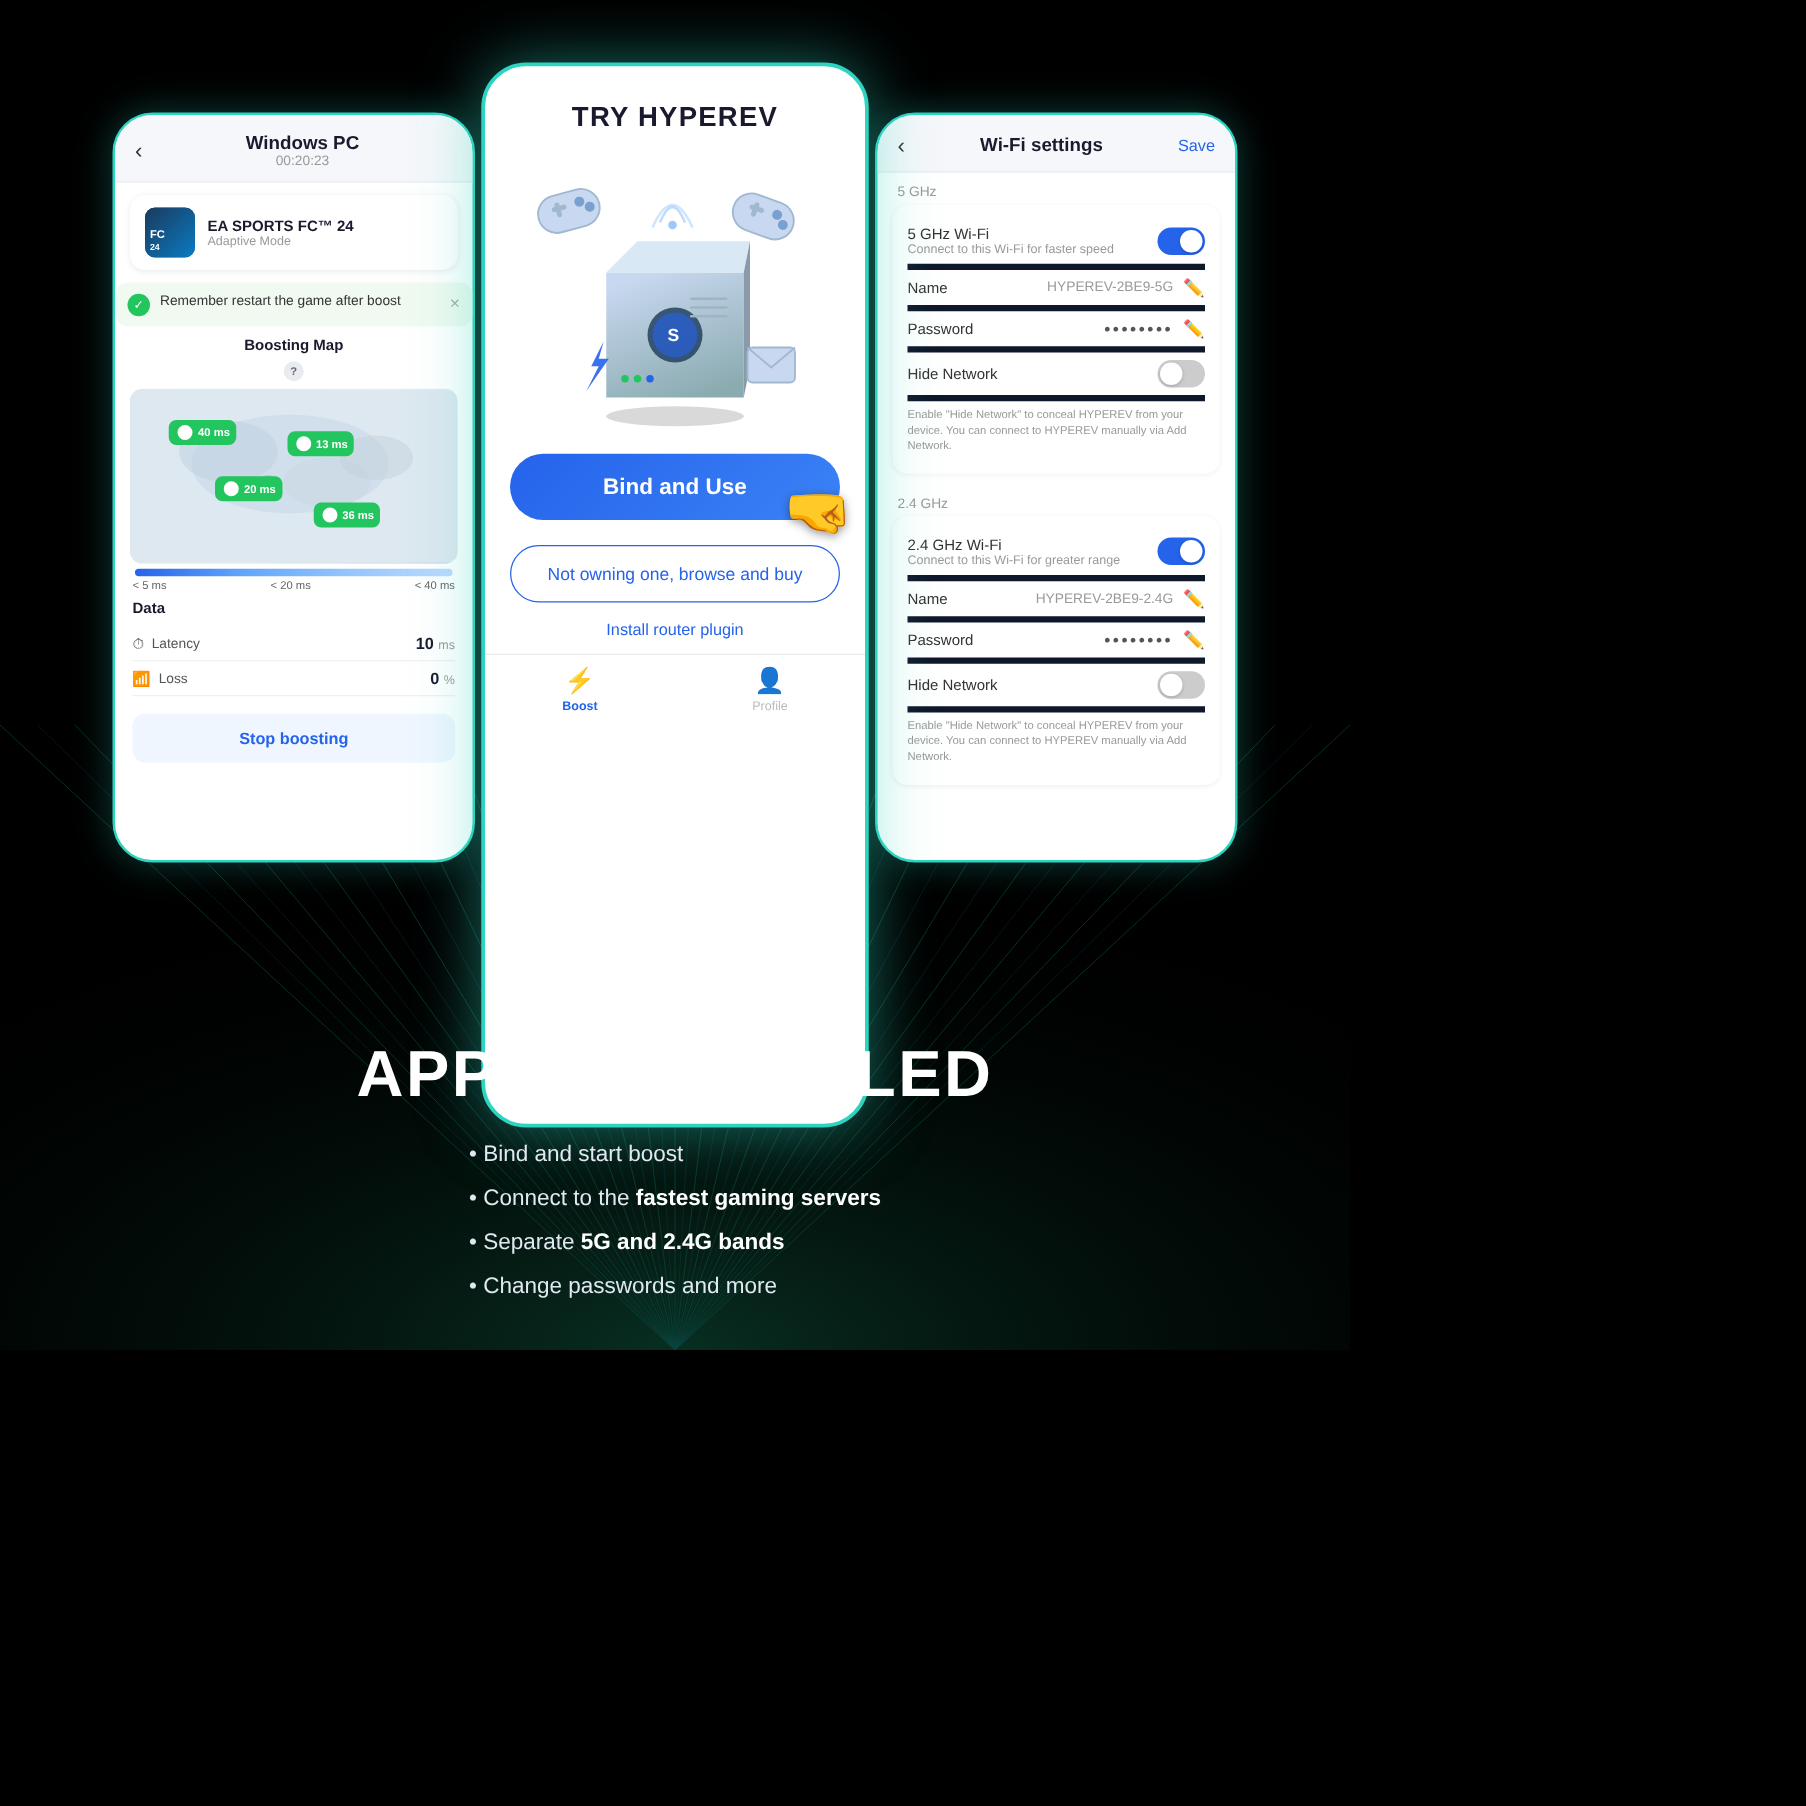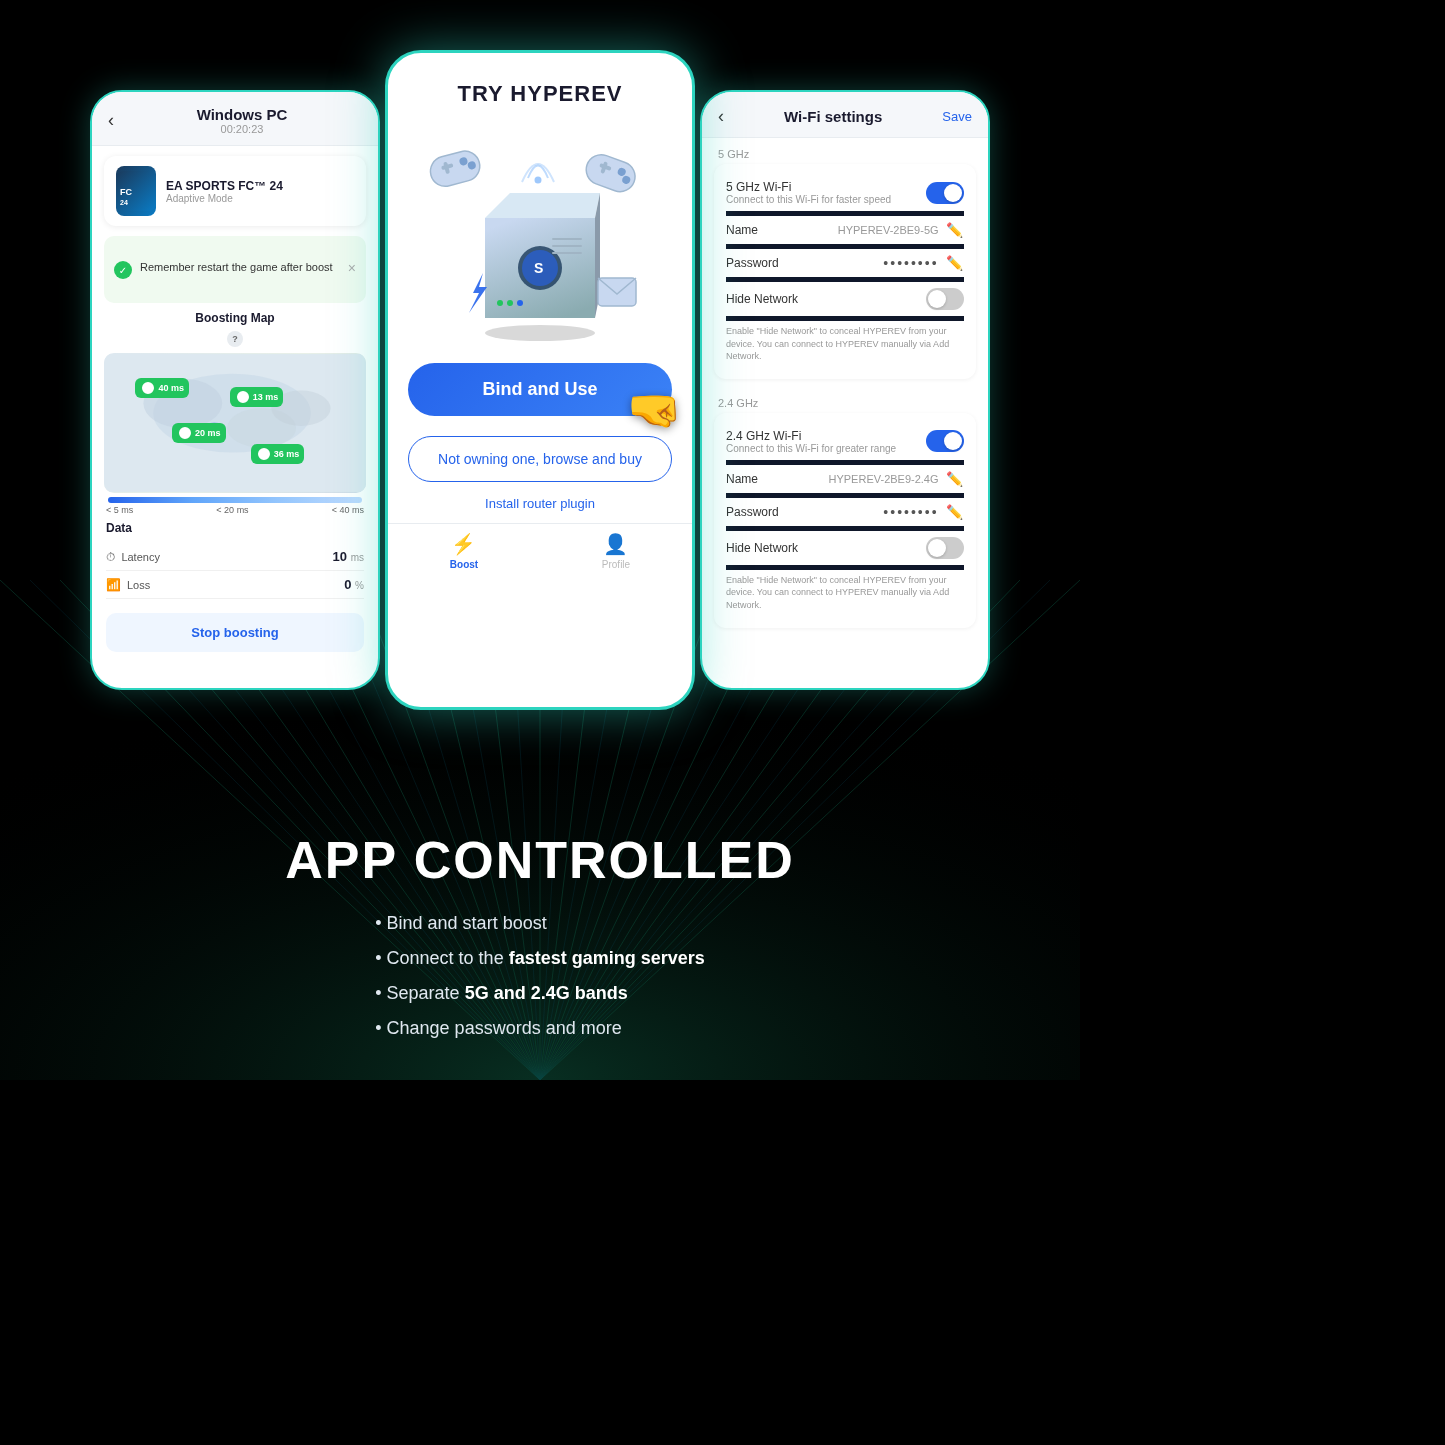--- a/index.html
+++ b/index.html
@@ -40,21 +40,21 @@
       z-index: 1;
     }
 
     
     .phone-center {
       position: absolute;
       left: 50%;
       transform: translateX(-50%);
       top: 0;
       width: 310px;
-      height: 660px;
+      height: 852px;
       background: #fff;
       border-radius: 36px;
       border: 3px solid #2dd4bf;
       box-shadow: 0 0 50px rgba(45, 212, 191, 0.5);
       overflow: hidden;
       z-index: 3;
     }
 
     
     .phone-right {
@@ -97,39 +97,39 @@
       background: #fff;
       border-radius: 12px;
       padding: 10px 12px;
       display: flex;
       align-items: center;
       gap: 10px;
       box-shadow: 0 1px 6px rgba(0,0,0,0.08);
     }
     .game-icon {
       width: 40px;
-      height: 50px;
+      height: 40px;
       border-radius: 8px;
       background: linear-gradient(135deg, #1a3a5c, #0a7bc4);
       display: flex;
       align-items: center;
       justify-content: center;
       color: #fff;
       font-size: 8px;
       font-weight: 700;
       flex-shrink: 0;
     }
     .game-name { font-size: 12px; font-weight: 600; color: #1a1a2e; }
     .game-mode { font-size: 10px; color: #999; }
 
     .notification-bar {
-      margin: 0 12px 8px;
+      margin: 0 0 8px;
       background: #f0faf0;
       border-radius: 10px;
-      padding: 24px 10px;
+      padding: 8px 10px;
       display: flex;
       align-items: flex-start;
       gap: 8px;
     }
     .notif-icon {
       width: 18px;
       height: 18px;
       border-radius: 50%;
       background: #22c55e;
       display: flex;

